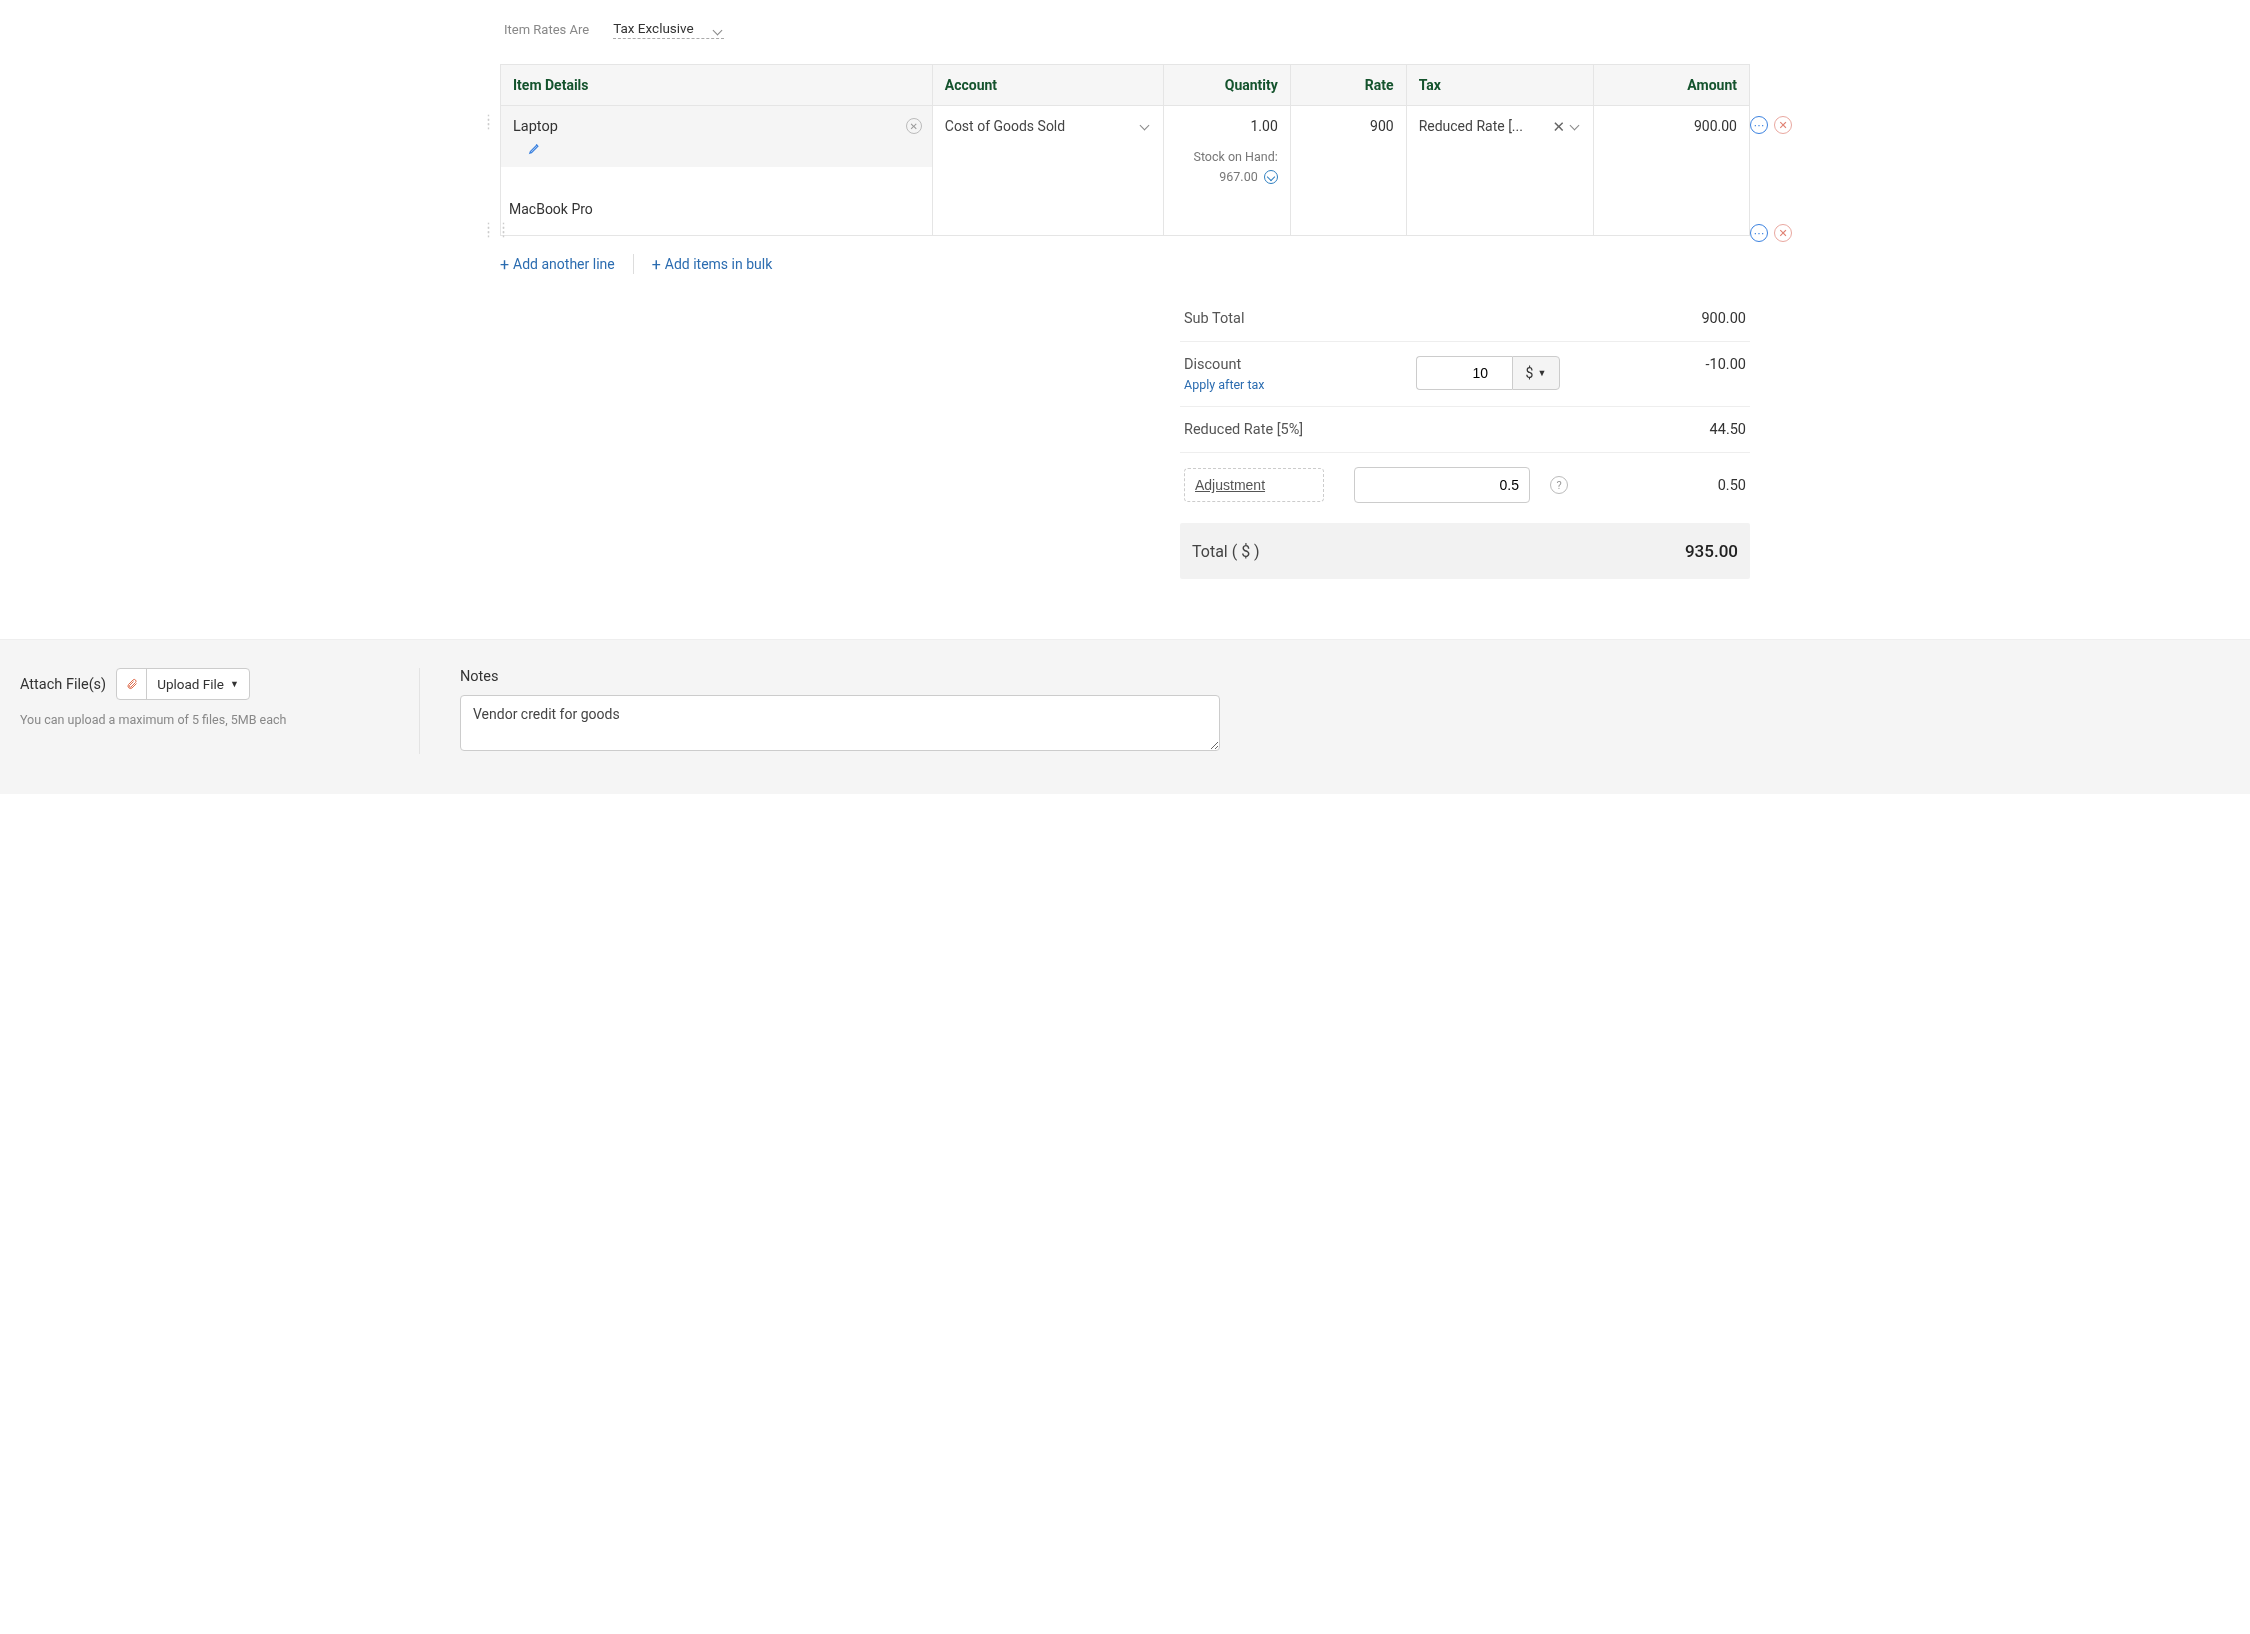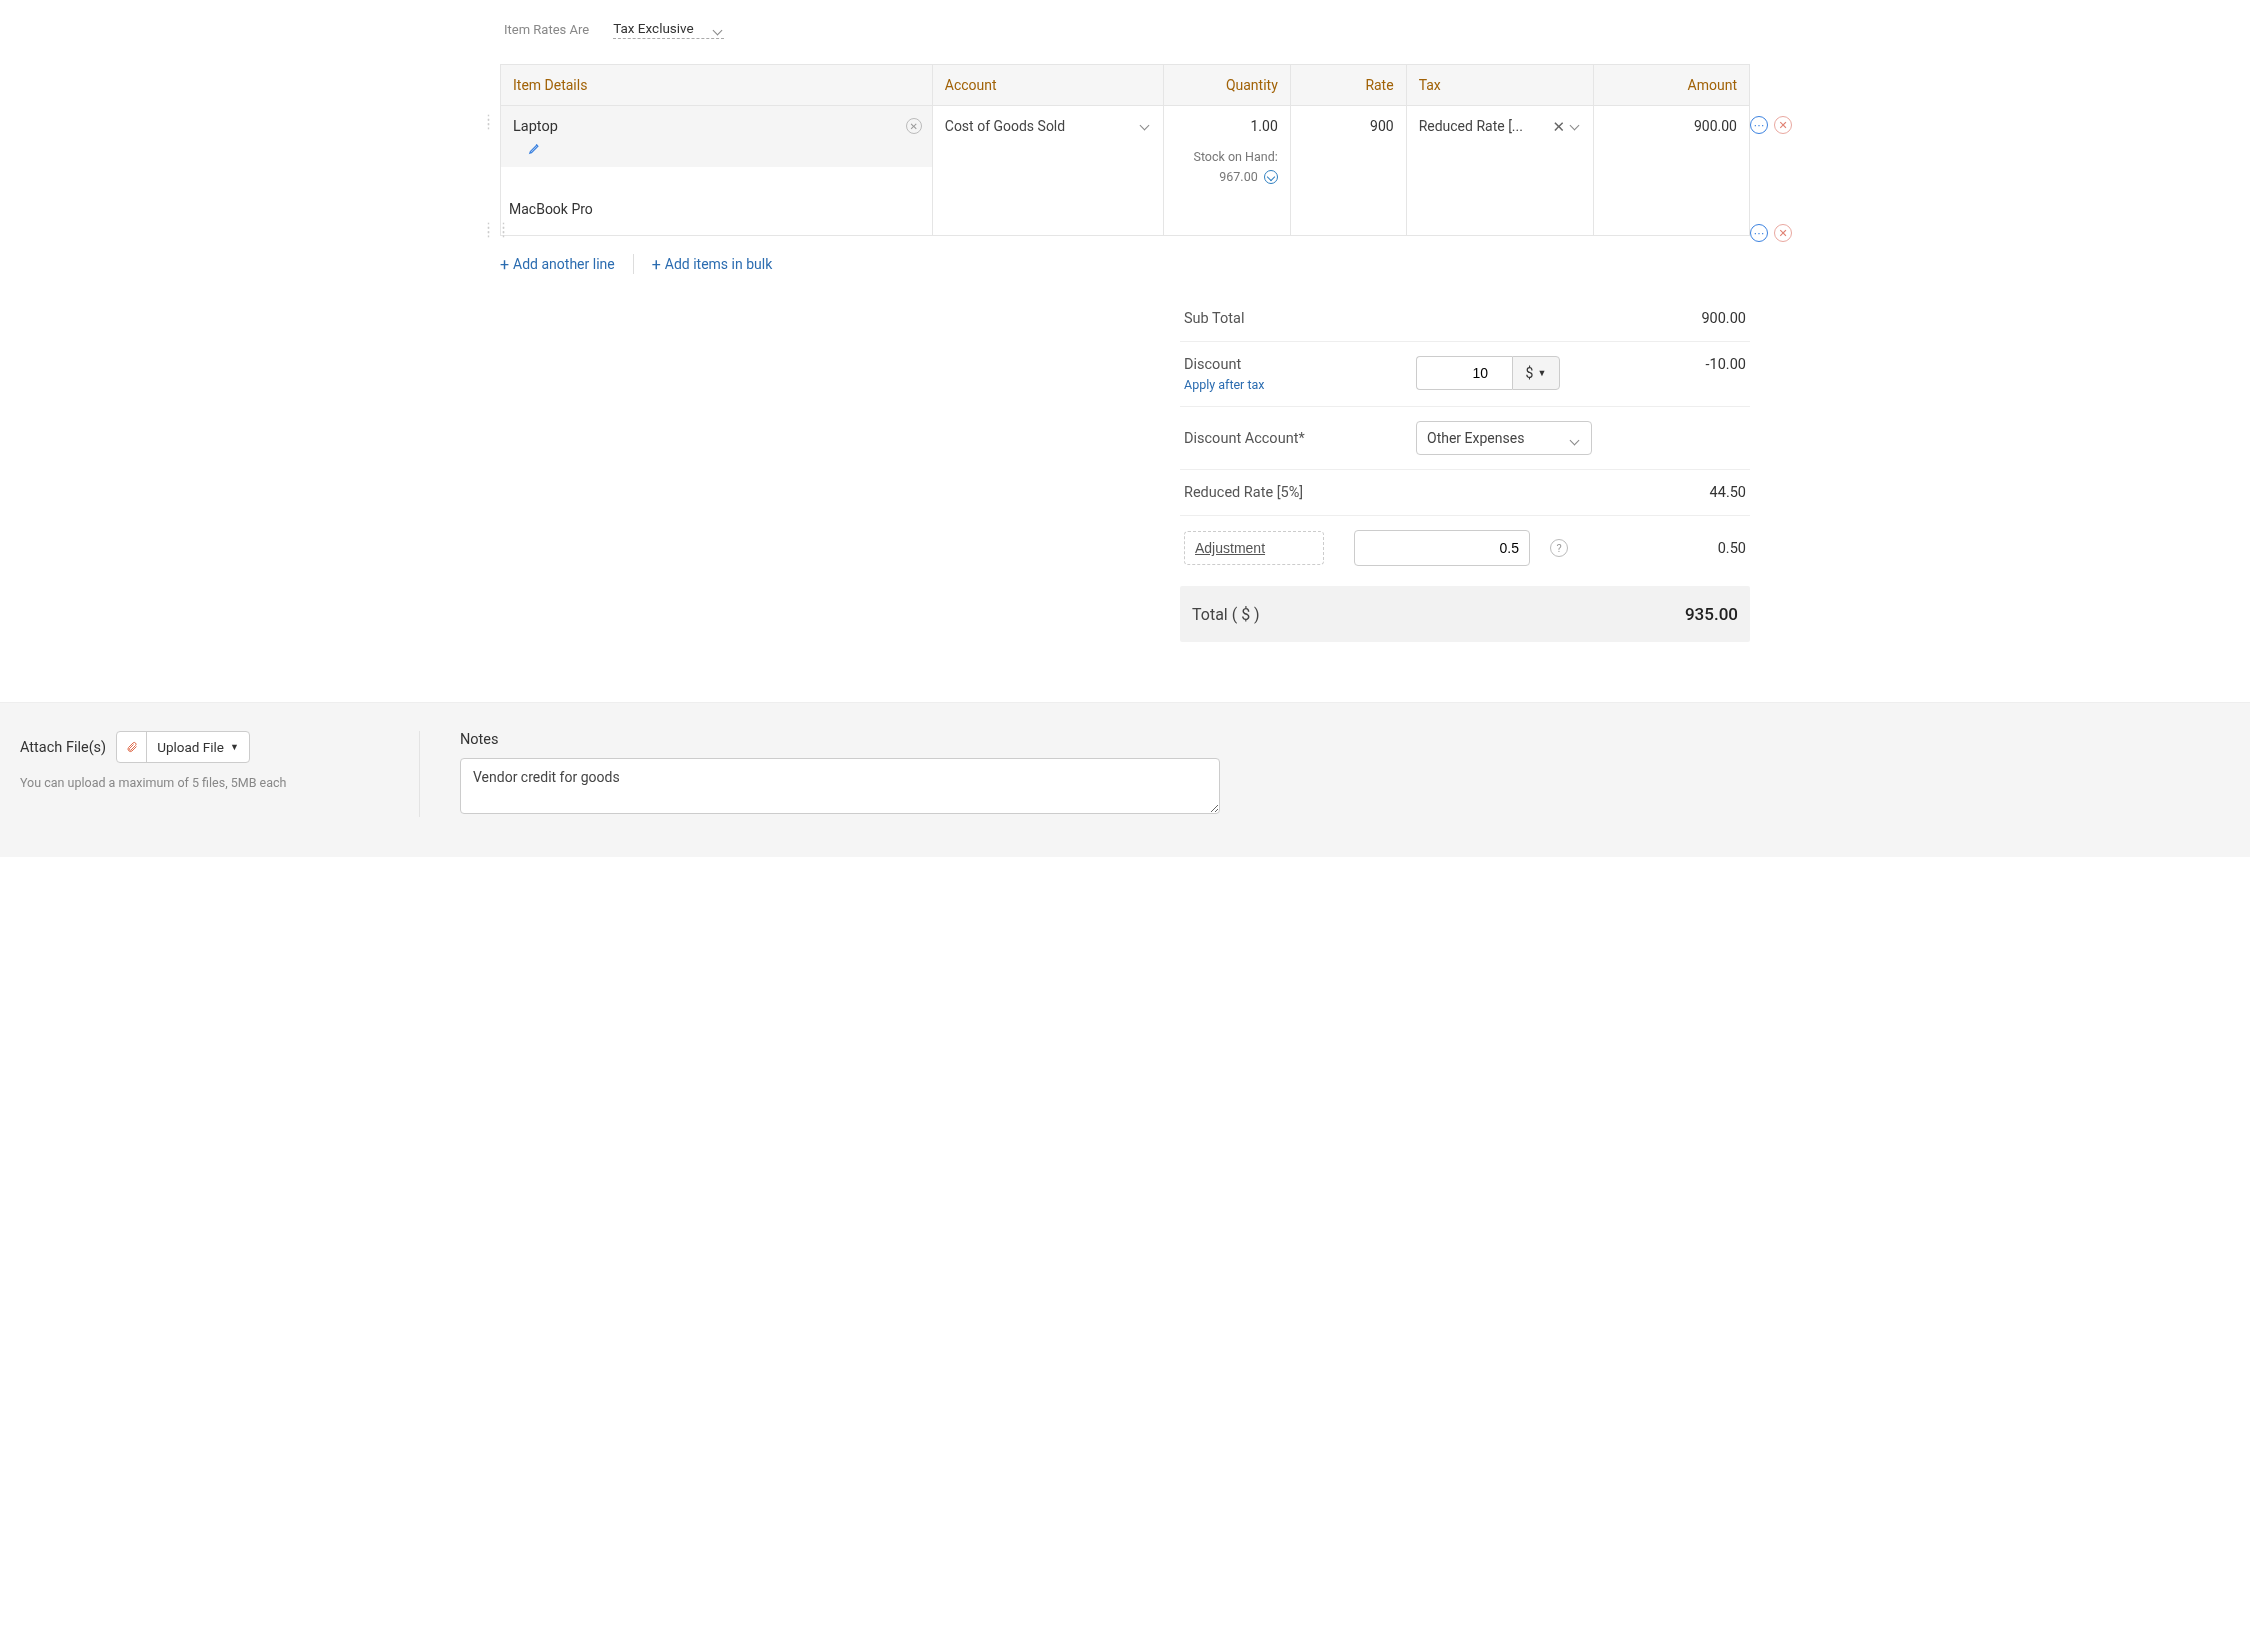--- a/index.html
+++ b/index.html
@@ -25,21 +25,21 @@
   }
 
   .items-wrap { position: relative; }
   .items-table {
     width: 100%; border: 1px solid #d6d6d6; border-collapse: collapse; table-layout: fixed;
   }
   .items-table th, .items-table td {
     border: 1px solid #e5e5e5; padding: 12px 12px; vertical-align: top; font-size: 14px;
   }
   .items-table th {
-    background: #f6f6f6; color: #a16207; font-weight: 400; text-align: left; font-size: 14px;
+    background: #f6f6f6; color: #14532d; font-weight: 700; text-align: left; font-size: 14px;
   }
   .items-table th.num, .items-table td.num { text-align: right; }
   .col-item { width: 410px; }
   .col-account { width: 220px; }
   .col-qty { width: 120px; }
   .col-rate { width: 110px; }
   .col-tax { width: 178px; }
   .col-amount { width: 148px; }
 
   .row1-item { background: #f5f5f5; position: relative; }
@@ -255,30 +255,20 @@
           <input type="text" value="10" style="">
           <div class="discount-unit">
             <span>$</span>
             <span style="font-size:9px;">▼</span>
           </div>
         </div>
       </div>
       <div class="tval">-10.00</div>
     </div>
     <div class="trow">
-      <div class="tlabel req-label">Discount Account*</div>
-      <div class="tmid">
-        <div class="select-box">
-          <span>Other Expenses</span>
-          <span class="chev-down"></span>
-        </div>
-      </div>
-      <div class="tval"></div>
-    </div>
-    <div class="trow">
       <div class="tlabel">Reduced Rate [5%]</div>
       <div class="tmid"></div>
       <div class="tval">44.50</div>
     </div>
     <div class="trow">
       <div class="tlabel" style="flex:0 0 170px;">
         <input class="adj-label-input" value="Adjustment" style="">
       </div>
       <div class="tmid" style="flex:1; justify-content:flex-start;">
         <input class="adj-value-input" value="0.5" style="">

